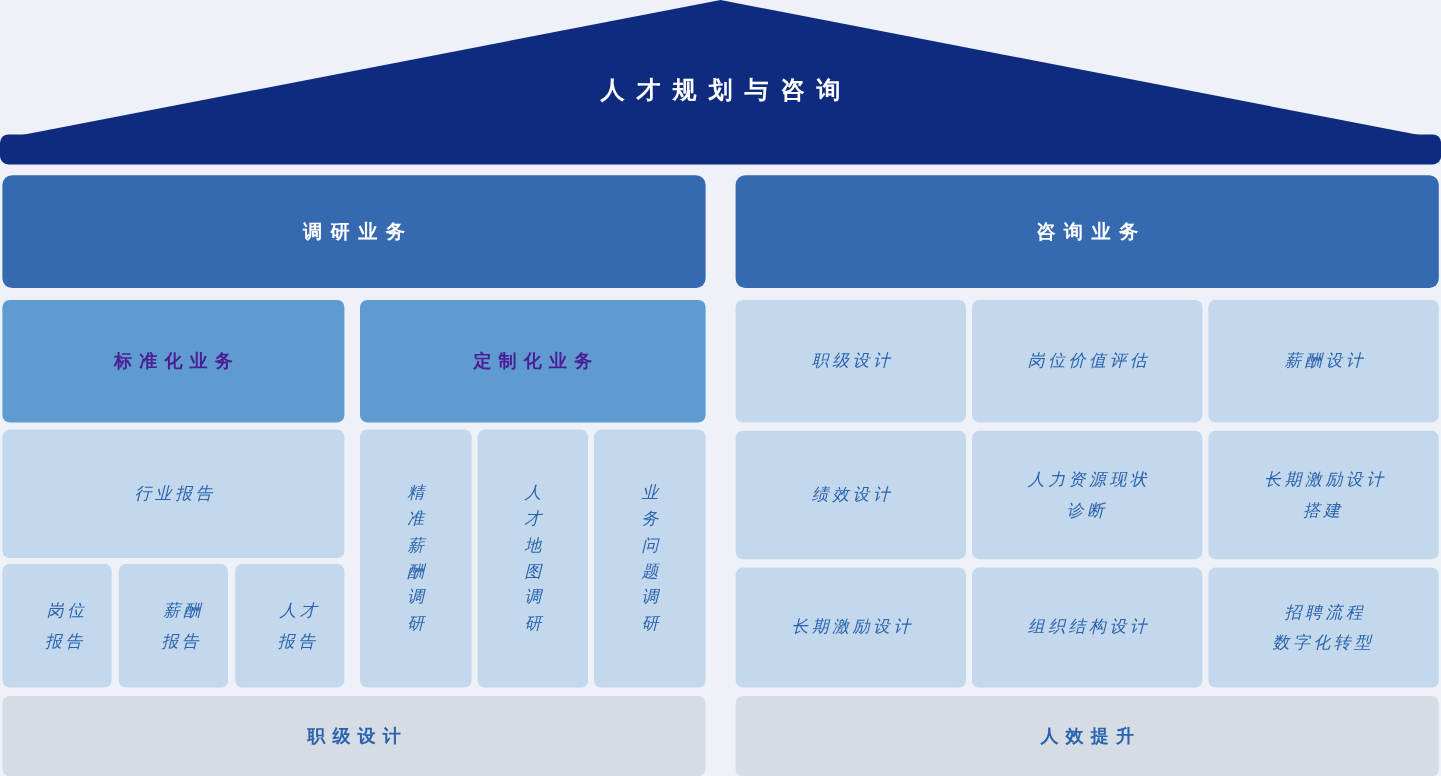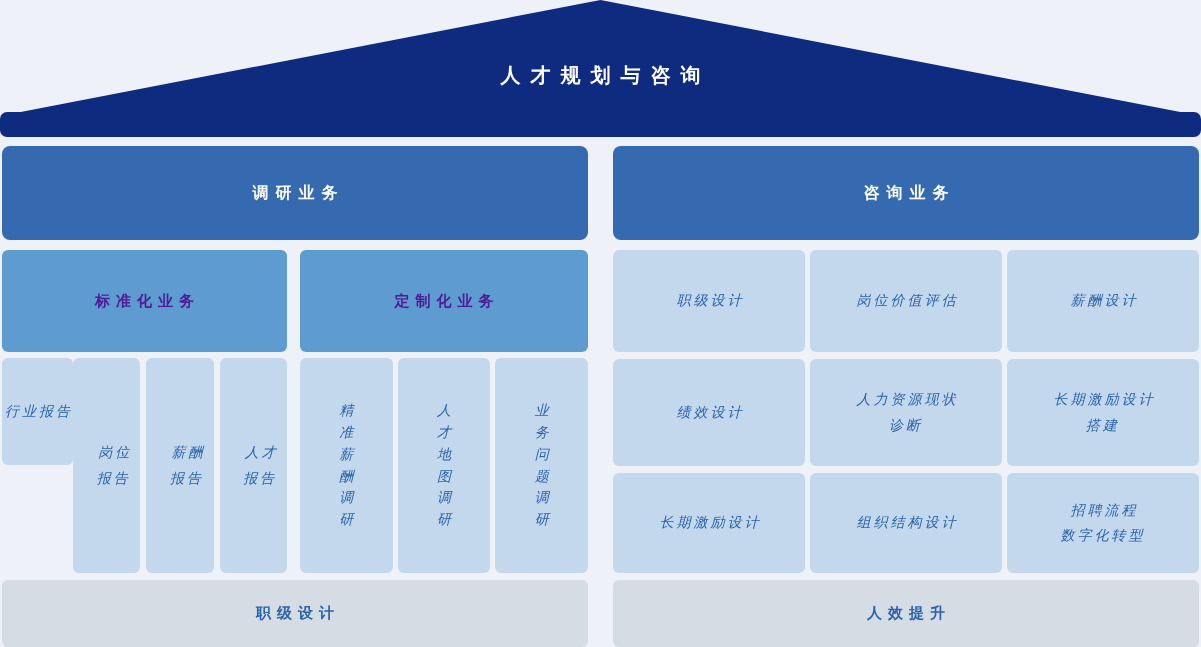--- a/index.html
+++ b/index.html
@@ -57,21 +57,21 @@
     background:var(--footer,#d6dce4); color:var(--cell_text,#2a63ad);
     font-size:15px; font-weight:bold; letter-spacing:6px; text-indent:6px;
     display:flex; align-items:center; justify-content:center;
   }
 
   
   .sub-row { display:flex; gap:13px; height:102px; margin-bottom:6px; }
   .sub-std { width:285px; }
   .sub-custom { flex:1; }
   .body-row { display:flex; gap:13px; height:215px; margin-bottom:7px; }
-  .std-col { width:285px; display:flex; }
+  .std-col { width:285px; display:flex; flex-direction:column; }
   .industry { height:107px; margin-bottom:5px; }
   .reports { display:flex; gap:6px; flex:1; }
   .reports .cell { flex:1;padding-left:14px; }
   .custom-col { flex:1; display:flex; gap:5px; }
   .vcell { flex:1; letter-spacing:0; text-indent:0; }
   .vcell .vtext {
     display:inline-block; width:1.15em;
     word-break:break-all; line-height:1.55; text-align:center;
   }
 

